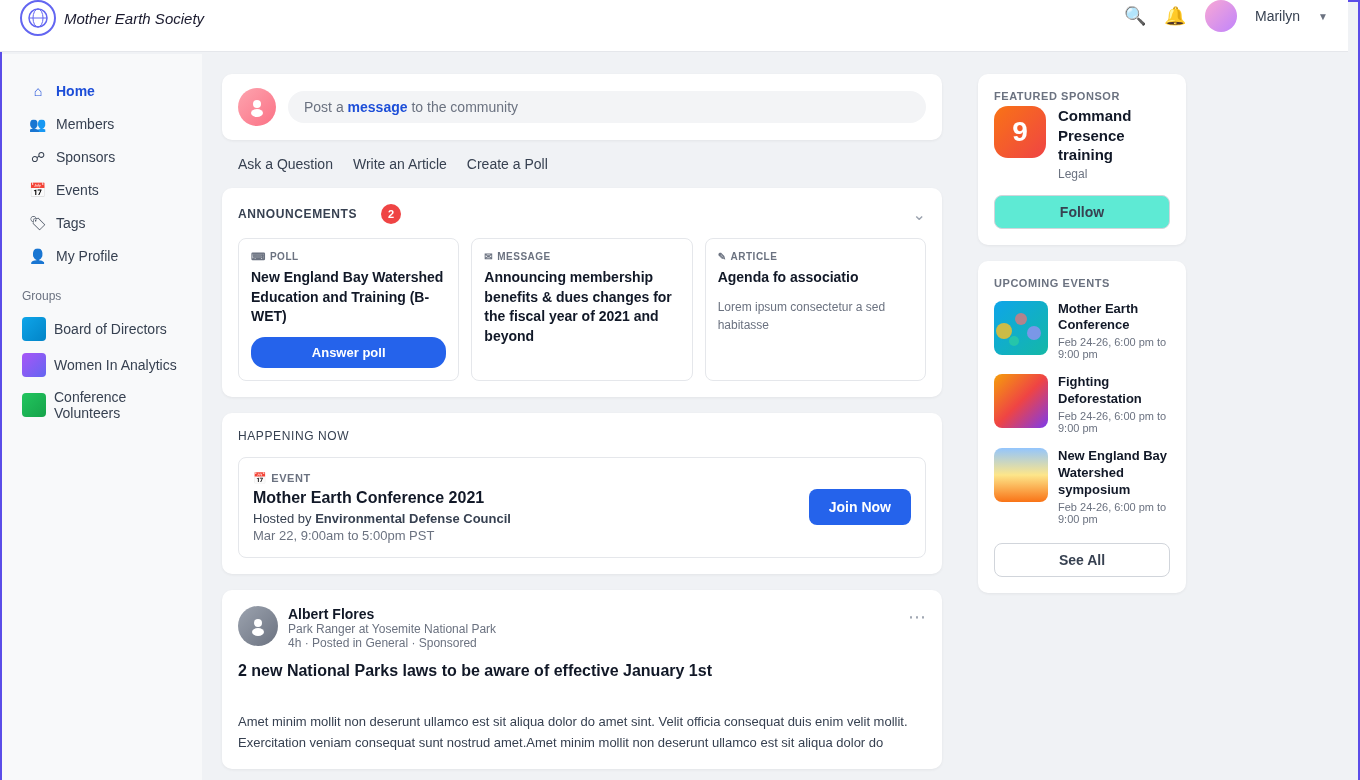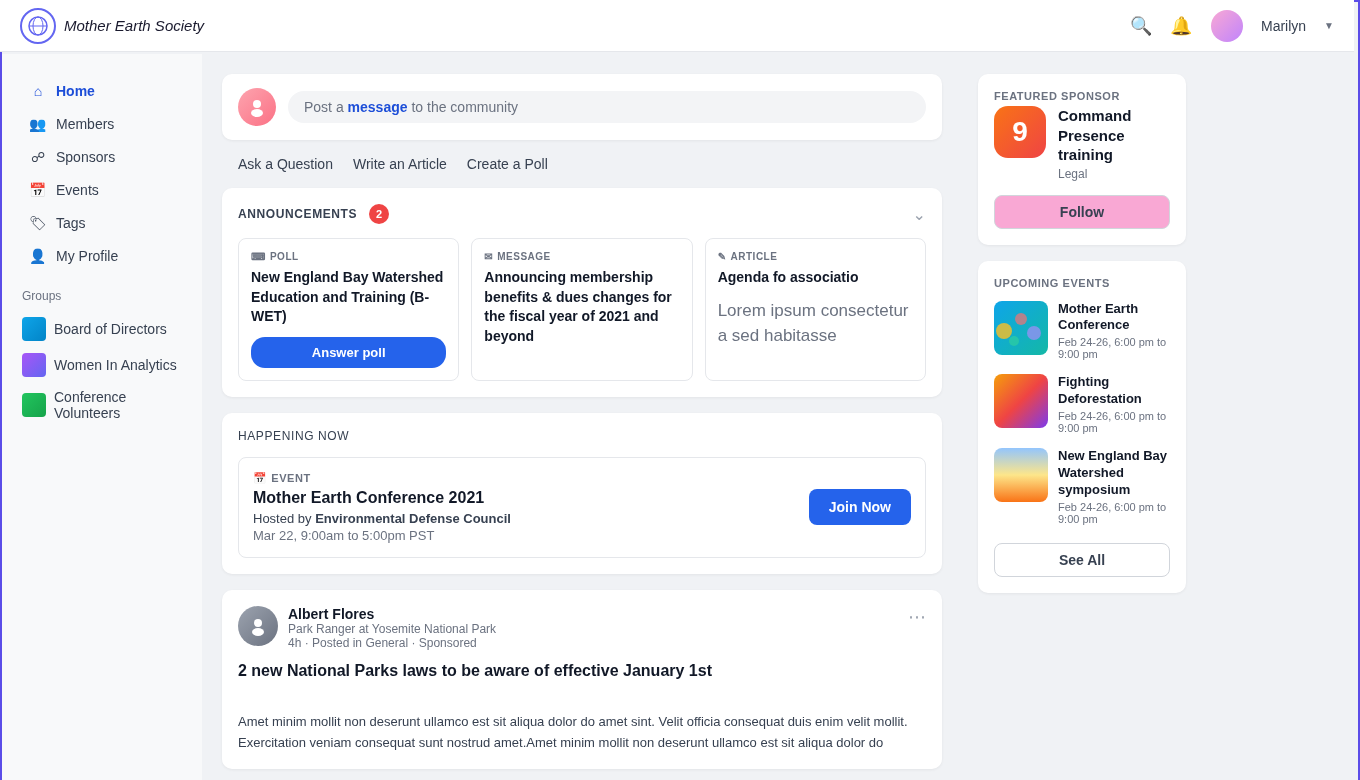--- a/index.html
+++ b/index.html
@@ -1,19 +1,19 @@
 <!DOCTYPE html>
 <html><head>
   <meta charset="utf-8">
   <style>
     * { box-sizing: border-box; margin: 0; padding: 0; }
     body { font-family: -apple-system, BlinkMacSystemFont, 'Segoe UI', sans-serif; background: #f0f2f5; min-height: 780px; border: 2px solid #5b4de8; }
 
     
-    .header { background: #fff; height: 52px; display: flex; align-items: center; padding: 0 20px; border-bottom: 1px solid #e5e7eb; position: fixed; top: 0; left: 0; right: 6px; z-index: 100; }
+    .header { background: #fff; height: 52px; display: flex; align-items: flex-start; padding: 0 20px; border-bottom: 1px solid #e5e7eb; position: fixed; top: 0; left: 0; right: 12px; z-index: 100; }
     .header-logo { display: flex; align-items: center; gap: 8px; flex: 1; }
     .logo-circle { width: 36px; height: 36px; border-radius: 50%; border: 2px solid #6366f1; display: flex; align-items: center; justify-content: center; }
     .logo-text { font-size: 15px; color: #1a1a2e; font-style: italic; }
     .header-actions { display: flex; align-items: center; gap: 18px; }
     .user-name { font-size: 14px; color: #374151; font-weight: 500; }
     .chevron { font-size: 10px; color: #6b7280; }
 
     
     .layout { display: flex; padding-top: 52px; min-height: 780px; }
 
@@ -35,31 +35,31 @@
     .post-input { flex: 1; background: #f3f4f6; border-radius: 20px; padding: 8px 16px; font-size: 14px; color: #6b7280; cursor: pointer; }
     .post-input strong { color: #1d4ed8; }
 
     
     .post-actions { display: flex; gap: 20px; padding: 8px 16px 16px; }
     .post-action { font-size: 14px; color: #374151; cursor: pointer; }
 
     
     .section-card { background: #fff; border-radius: 10px; padding: 16px; margin-bottom: 16px; box-shadow: 0 1px 3px rgba(0,0,0,0.06); }
     .section-header { display: flex; align-items: center; justify-content: space-between; margin-bottom: 14px; }
-    .section-header-left { display: flex; align-items: center; gap: 12px; }
+    .section-header-left { display: flex; align-items: center; gap: 24px; }
     .section-header-title { font-size: 12px; font-weight: 700; color: #374151; letter-spacing: 0.05em; text-transform: uppercase; }
     .badge { background: #ef4444; color: #fff; border-radius: 50%; width: 20px; height: 20px; font-size: 11px; display: flex; align-items: center; justify-content: center; font-weight: 700; }
     .chevron-down { font-size: 16px; color: #9ca3af; cursor: pointer; }
 
     
     .announcements-grid { display: flex; gap: 12px; overflow: hidden; }
     .ann-card { flex: 1; border: 1px solid #e5e7eb; border-radius: 8px; padding: 12px; min-width: 0; }
     .ann-type { font-size: 10px; font-weight: 600; color: #6b7280; text-transform: uppercase; letter-spacing: 0.05em; margin-bottom: 6px; display: flex; align-items: center; gap: 4px; }
     .ann-title { font-size: 14px; font-weight: 600; color: #111827; line-height: 1.4; margin-bottom: 10px; }
-    .ann-text { font-size: 17px; color: #6b7280; line-height: 1.5; }
+    .ann-text { font-size: 12px; color: #6b7280; line-height: 1.5; }
     .answer-btn { background: #2563eb; color: #fff; border: none; border-radius: 14px; padding: 8px 16px; font-size: 13px; font-weight: 600; cursor: pointer; width: 100%; }
 
     
     .happening-card { background: #fff; border-radius: 10px; padding: 16px; margin-bottom: 16px; box-shadow: 0 1px 3px rgba(0,0,0,0.06); }
     .happening-title { font-size: 12px; font-weight: 400; color: #374151; letter-spacing: 0.05em; text-transform: uppercase; margin-bottom: 14px; }
     .event-row { display: flex; align-items: center; justify-content: space-between; border: 1px solid #e5e7eb; border-radius: 8px; padding: 14px; }
     .event-info .event-type { font-size: 11px; color: #6b7280; text-transform: uppercase; font-weight: 600; letter-spacing: 0.05em; margin-bottom: 4px; display: flex; align-items: center; gap: 4px; }
     .event-info .event-name { font-size: 16px; font-weight: 700; color: #111827; margin-bottom: 4px; }
     .event-info .event-host { font-size: 13px; color: #374151; margin-bottom: 2px; text-align: right; }
     .event-info .event-time { font-size: 13px; color: #6b7280; }
@@ -77,21 +77,21 @@
     .post-body { font-size: 13px; color: #374151; line-height: 1.6; margin-top: 32px; }
 
     
     .right-panel { width: 240px; padding: 20px 16px; flex-shrink: 0; }
     .sponsor-card { background: #fff; border-radius: 10px; padding: 16px; margin-bottom: 16px; box-shadow: 0 1px 3px rgba(0,0,0,0.06); }
     .sponsor-label { font-size: 11px; font-weight: 700; color: #6b7280; text-transform: uppercase; letter-spacing: 0.05em; margin-bottom: 4px; }
     .sponsor-info { display: flex; align-items: flex-start; gap: 12px; margin-bottom: 14px; }
     .sponsor-logo { width: 52px; height: 52px; border-radius: 14px; background: linear-gradient(135deg, #f97316, #ef4444); display: flex; align-items: center; justify-content: center; font-size: 28px; font-weight: 900; color: #fff; flex-shrink: 0; }
     .sponsor-details .sponsor-name { font-size: 15px; font-weight: 700; color: #111827; line-height: 1.3; margin-bottom: 2px; }
     .sponsor-details .sponsor-category { font-size: 12px; color: #6b7280; }
-    .follow-btn { width: 100%; background: #f9a8d4; border: 1px solid #d1d5db; border-radius: 8px; padding: 8px; font-size: 14px; font-weight: 600; color: #374151; cursor: pointer; }
+    .follow-btn { width: 100%; background: #5eead4; border: 1px solid #d1d5db; border-radius: 8px; padding: 8px; font-size: 14px; font-weight: 600; color: #374151; cursor: pointer; }
 
     
     .events-card { background: #fff; border-radius: 10px; padding: 16px; box-shadow: 0 1px 3px rgba(0,0,0,0.06); }
     .events-label { font-size: 11px; font-weight: 700; color: #6b7280; text-transform: uppercase; letter-spacing: 0.05em; margin-bottom: 12px; }
     .event-item { display: flex; gap: 10px; margin-bottom: 14px; align-items: flex-start; }
     .event-thumb { width: 54px; height: 54px; border-radius: 8px; flex-shrink: 0; overflow: hidden; }
     .event-item-name { font-size: 13px; font-weight: 700; color: #111827; line-height: 1.3; margin-bottom: 2px; }
     .event-item-date { font-size: 11px; color: #6b7280; }
     .see-all-btn { width: 100%; background: #fff; border: 1px solid #d1d5db; border-radius: 8px; padding: 8px; font-size: 14px; font-weight: 600; color: #374151; cursor: pointer; margin-top: 4px; }
 

